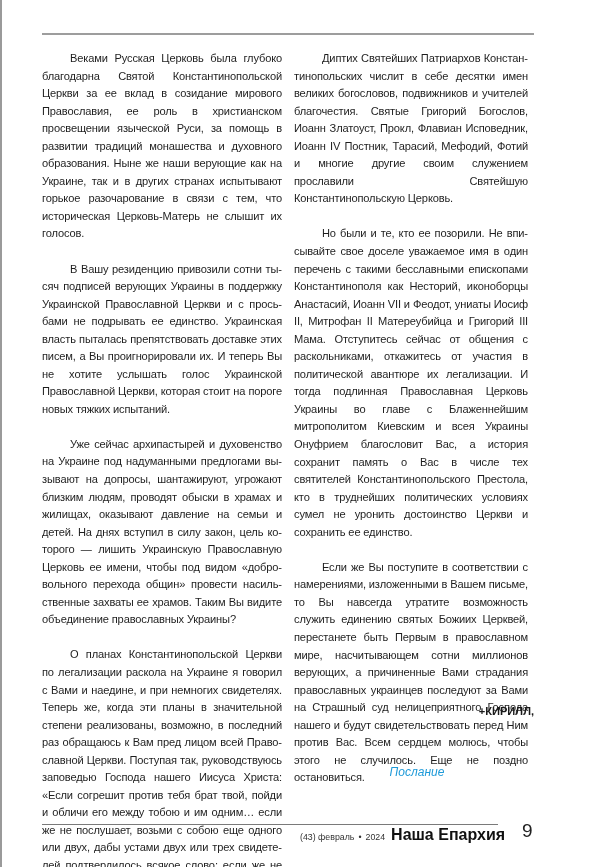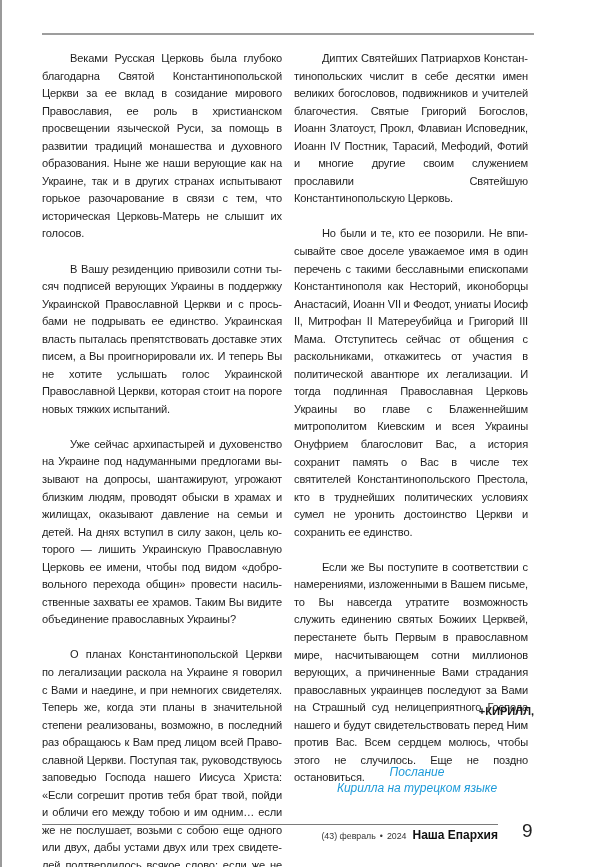--- a/index.html
+++ b/index.html
@@ -34,21 +34,21 @@
     }
     .bottom-rule {
       position: absolute; left: 42px; top: 824px; width: 456px; height: 1px; background: #7a7a7a;
     }
     .footer {
       position: absolute; top: 829px; left: 300px; width: 198px;
       text-align: right; font-size: 8.8px; line-height: 12px; color: #333;
       white-space: nowrap;
     }
     .footer .bullet { display: inline-block; margin: 0 4px; }
-    .footer .mag { font-weight: bold; font-size: 12px; color: #111; margin-left: 6px; }
+    .footer .mag { font-weight: bold; font-size: 16px; color: #111; margin-left: 6px; }
     .page-number {
       position: absolute; left: 522px; top: 820px; font-size: 19px; line-height: 22px; color: #222;
     }
   </style>
 </head>
 <body>
 
 <div class="left-edge"></div>
 <div class="top-rule"></div>
 
@@ -64,21 +64,20 @@
   <p>Но были и те, кто ее позорили. Не впи­сывайте свое доселе уважаемое имя в один перечень с такими бесславными епископами Константинополя как Несторий, иконоборцы Анастасий, Иоанн VII и Феодот, униаты Иосиф II, Митрофан II Матереубийца и Григорий III Мама. Отступитесь сейчас от общения с раскольни­ками, откажитесь от участия в политической авантюре их легализации. И тогда подлинная Православная Церковь Украины во главе с Бла­женнейшим митрополитом Киевским и всея Ук­раины Онуфрием благословит Вас, а история сохранит память о Вас в числе тех святителей Константинопольского Престола, кто в трудней­ших политических условиях сумел не уронить достоинство Церкви и сохранить ее единство.</p>
   <p>Если же Вы поступите в соответствии с намерениями, изложенными в Вашем письме, то Вы навсегда утратите возможность служить единению святых Божиих Церквей, переста­нете быть Первым в православном мире, на­считывающем сотни миллионов верующих, а причиненные Вами страдания православных украинцев последуют за Вами на Страшный суд нелицеприятного Господа нашего и будут свидетельствовать перед Ним против Вас. Всем сердцем молюсь, чтобы этого не случилось. Еще не поздно остановиться.</p>
 </div>
 
 <div class="signature">
   <div>+КИРИЛЛ,</div>
 </div>
 
 <div class="caption">
   <div>Послание</div>
-  <div>Кирилла на турецком языке</div>
 </div>
 
 <div class="bottom-rule"></div>
 
 <div class="footer">
   <span>(43) февраль</span><span class="bullet">•</span><span>2024</span><span class="mag">Наша Епархия</span>
 </div>
 <div class="page-number">9</div>
 
 </body></html>

